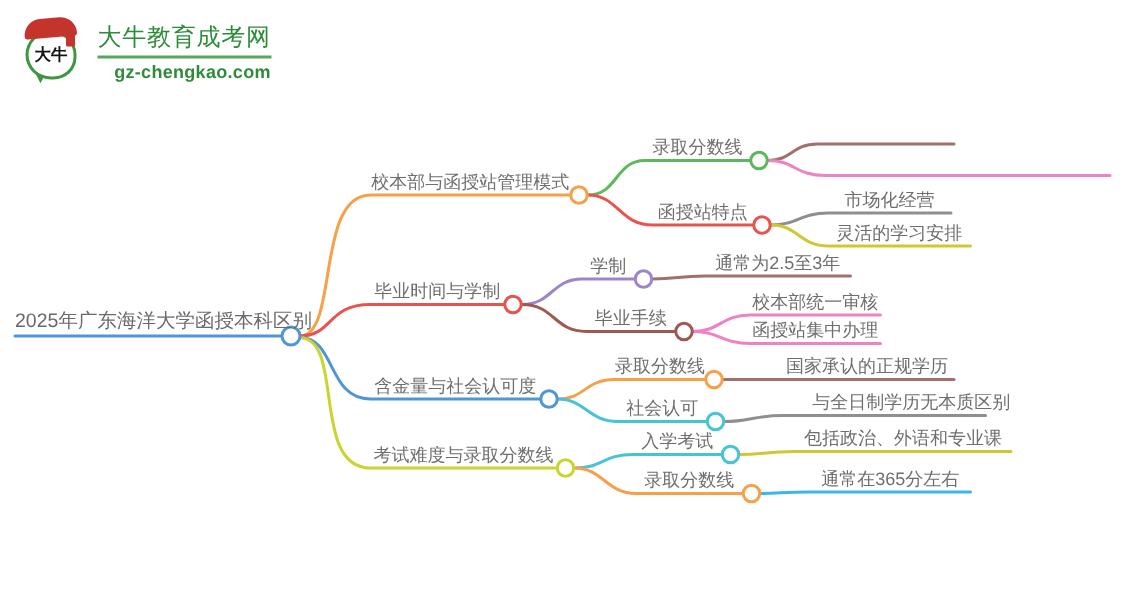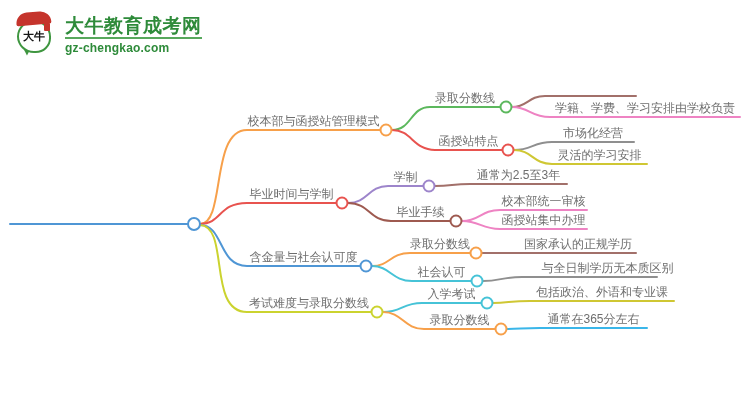--- a/index.html
+++ b/index.html
@@ -13,23 +13,23 @@
     border:2px solid #3f9640;border-radius:50% 50% 45% 50%;display:flex;align-items:center;
     justify-content:center;font-weight:bold;font-size:11px;color:#151515;
     font-family:"DejaVu Serif",serif;z-index:1;}
   .logo-cap{position:absolute;left:0;top:0;width:35px;height:13px;background:#c5342c;
     border-radius:17px 17px 3px 3px;transform:rotate(-5deg);z-index:2;}
   .logo-seal{position:absolute;left:28px;top:11px;width:6px;height:8px;background:#c5342c;
     border-radius:1px;z-index:3;}
   .logo-tail{position:absolute;left:5px;bottom:3px;width:0;height:0;border-left:7px solid transparent;
     border-right:2px solid transparent;border-top:8px solid #3f9640;transform:rotate(14deg);}
   .logo-text{padding-top:5px;}
-  .logo-title{font-size:19px;font-weight:bold;color:#2e8b3a;letter-spacing:0.5px;line-height:18px;}
+  .logo-title{font-size:16px;font-weight:normal;color:#2e8b3a;letter-spacing:0.5px;line-height:18px;}
   .logo-domain{font-size:12px;font-weight:bold;color:#2e8b3a;border-top:2px solid #57a85c;
-    margin-top:2px;padding-top:2px;letter-spacing:0.2px;line-height:14px;}
+    margin-top:2px;padding-top:2px;letter-spacing:0.2px;line-height:14px;text-align:right;}
 
   
   .mindmap-svg{position:absolute;left:0;top:0;}
   .mindmap-svg path{fill:none;stroke-width:2;stroke-linecap:round;}
   .mindmap-svg circle{fill:#ffffff;stroke-width:2;}
   .nlabel{position:absolute;font-size:12px;line-height:16px;height:16px;color:#6e6e6e;
     text-align:center;white-space:nowrap;}
   .nlabel.root{font-size:13px;color:#6a6a6a;}
 </style>
 </head>
@@ -92,24 +92,24 @@
     <circle cx="506" cy="107" r="5.5" stroke="#5cb85d"></circle>
     <circle cx="508" cy="150" r="5.5" stroke="#e8534f"></circle>
     <circle cx="429" cy="186" r="5.5" stroke="#9d85cb"></circle>
     <circle cx="456" cy="221" r="5.5" stroke="#9e5a50"></circle>
     <circle cx="476" cy="253" r="5.5" stroke="#f7a04a"></circle>
     <circle cx="477" cy="281" r="5.5" stroke="#46c3d7"></circle>
     <circle cx="487" cy="303" r="5.5" stroke="#46c3d7"></circle>
     <circle cx="501" cy="329" r="5.5" stroke="#f7a04a"></circle>
   </svg>
 
+  <div class="nlabel root" style="left:10px;top:206px;width:178px">2025年广东海洋大学函授本科区别</div>
 
   <div class="nlabel" style="left:247px;top:113px;width:133px">校本部与函授站管理模式</div>
   <div class="nlabel" style="left:430px;top:90px;width:70px">录取分数线</div>
-  <div class="nlabel" style="left:550px;top:100px;width:190px">学籍、学费、学习安排由学校负责</div>
   <div class="nlabel" style="left:435px;top:133px;width:67px">函授站特点</div>
   <div class="nlabel" style="left:552px;top:147px;width:95px">灵活的学习安排</div>
   <div class="nlabel" style="left:552px;top:125px;width:82px">市场化经营</div>
 
   <div class="nlabel" style="left:247px;top:186px;width:89px">毕业时间与学制</div>
   <div class="nlabel" style="left:388px;top:169px;width:35px">学制</div>
   <div class="nlabel" style="left:470px;top:167px;width:97px">通常为2.5至3年</div>
   <div class="nlabel" style="left:391px;top:204px;width:59px">毕业手续</div>
   <div class="nlabel" style="left:500px;top:193px;width:87px">校本部统一审核</div>
   <div class="nlabel" style="left:500px;top:212px;width:87px">函授站集中办理</div>

